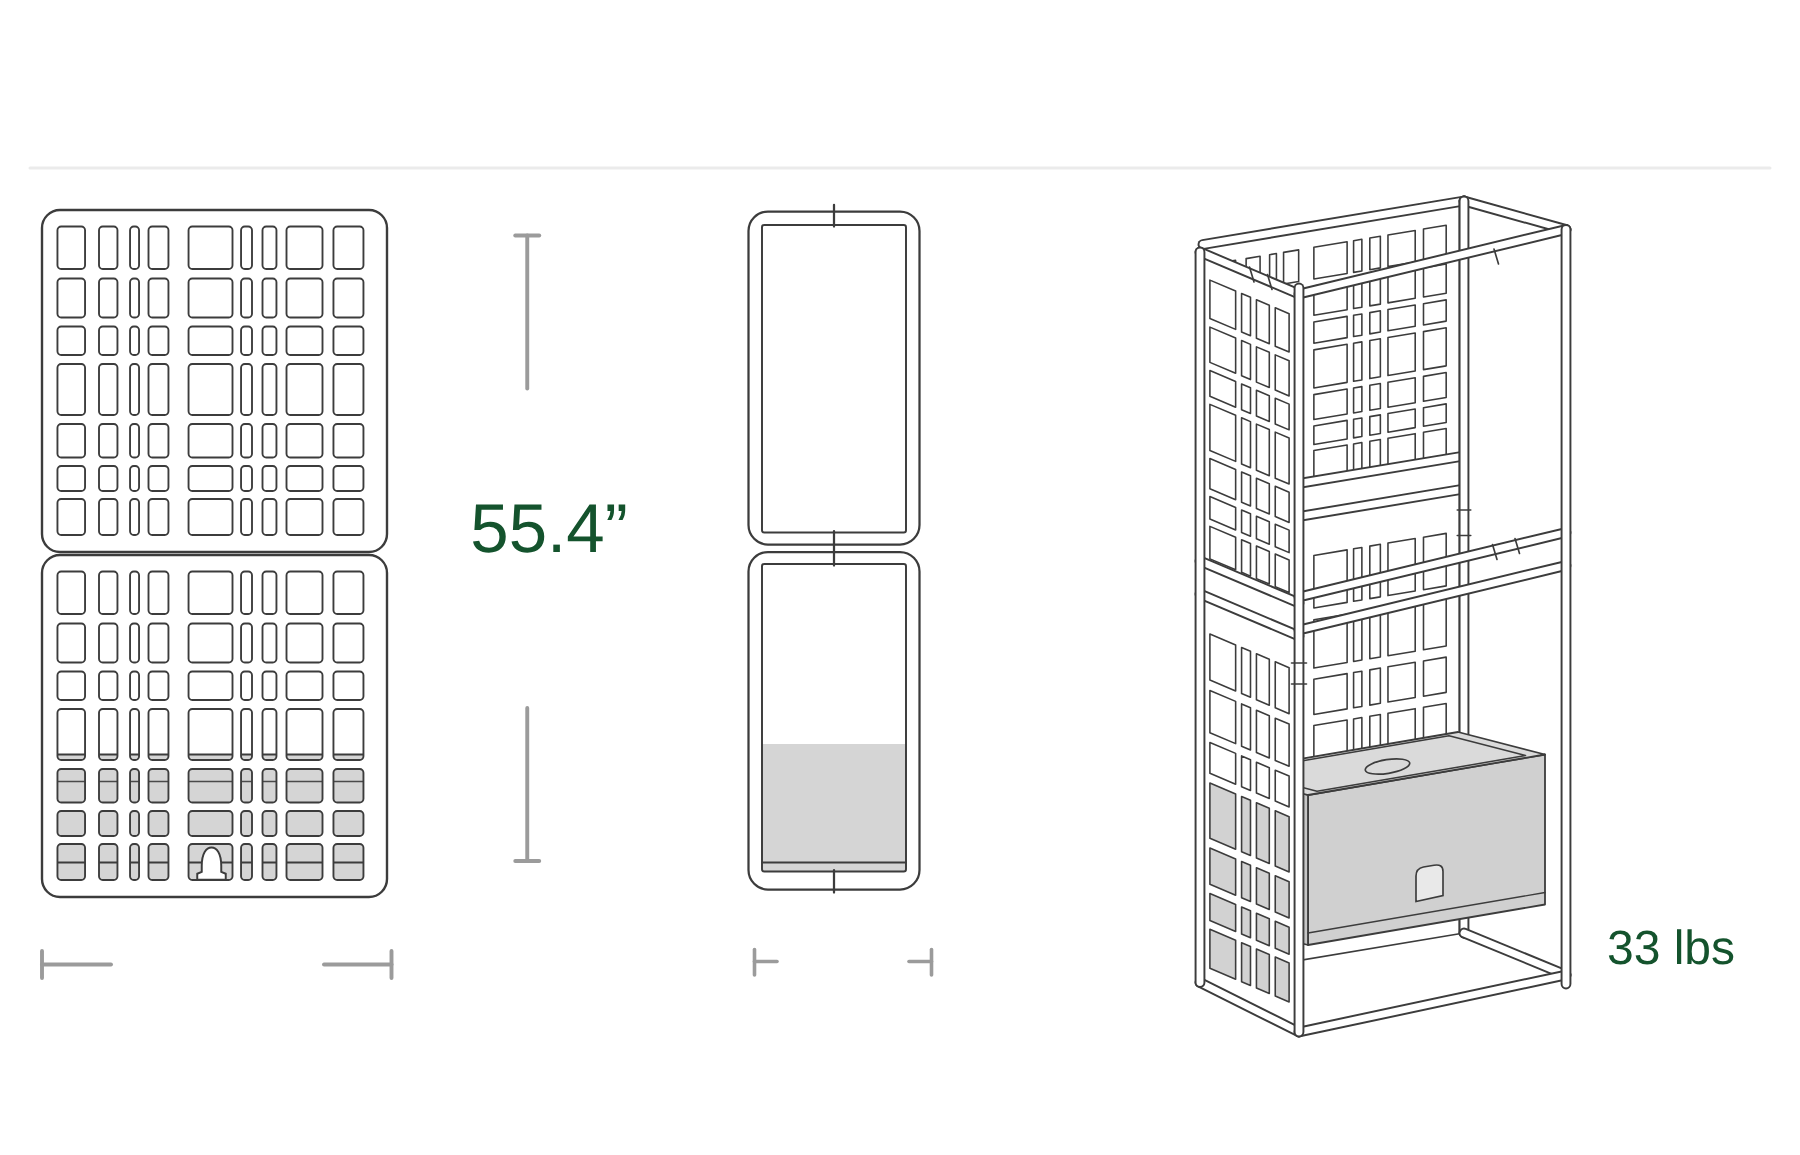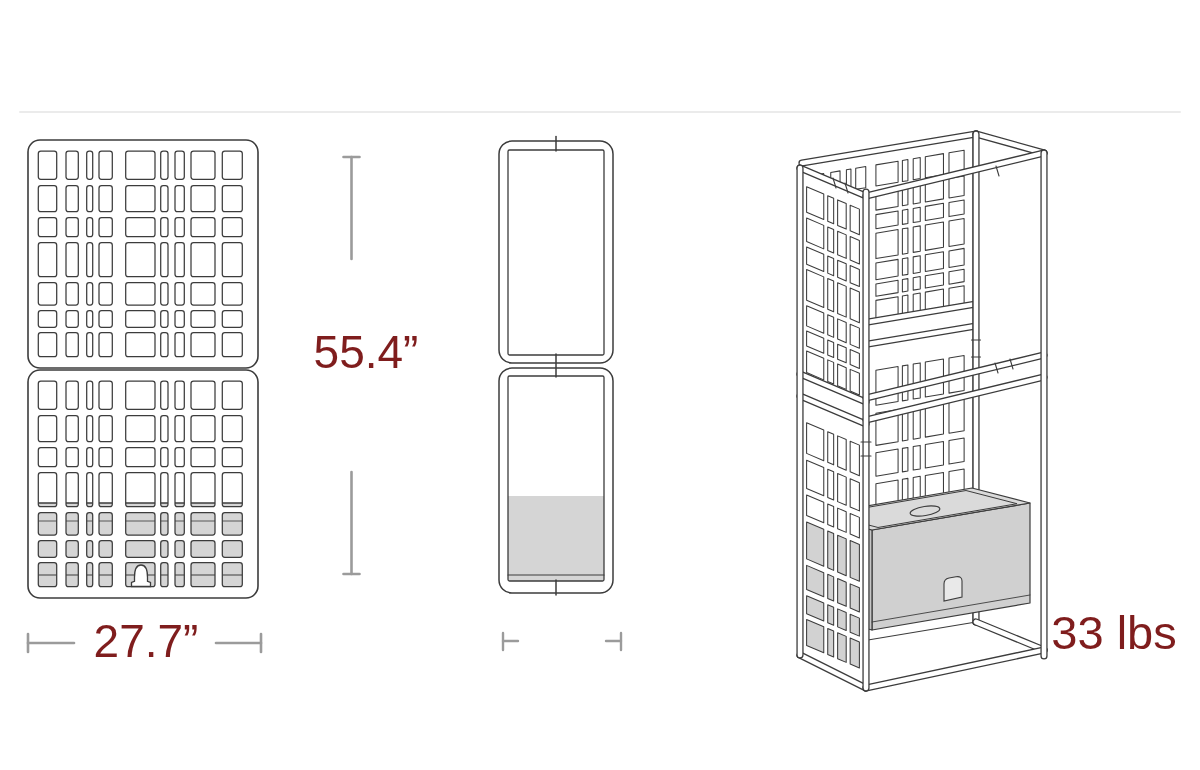--- a/index.html
+++ b/index.html
@@ -1,21 +1,21 @@
 <!DOCTYPE html>
 <html><head>
 <meta charset="utf-8">
 <style>
   html,body{margin:0;padding:0;background:#fff;}
   #stage{position:relative;width:1200px;height:770px;background:#fff;overflow:hidden;
          font-family:"Liberation Sans", sans-serif;}
   #drawing{position:absolute;left:0;top:0;}
-  .lbl{position:absolute;transform:translate(-50%,-50%);font-size:46px;color:#7f1d1d;
+  .lbl{position:absolute;transform:translate(-50%,-50%);font-size:46px;color:#14532d;
        white-space:nowrap;font-family:"Liberation Sans", sans-serif;}
-  .lbl.weight{font-size:47px;}
+  .lbl.weight{font-size:32px;}
 </style>
 </head>
 <body>
 
 <div id="stage">
   <svg id="drawing" width="1200" height="770" viewBox="0 0 1200 770">
       <g>
         <line x1="20" y1="112" x2="1180" y2="112" stroke="#ebebeb" stroke-width="2" stroke-linecap="round"></line>
       </g>
       <g>
@@ -506,15 +506,14 @@
           <line x1="995" y1="363" x2="998" y2="373" stroke="#3c3c3c" stroke-width="1.1" stroke-linecap="round"></line>
           <line x1="1010" y1="359" x2="1013" y2="369" stroke="#3c3c3c" stroke-width="1.1" stroke-linecap="round"></line>
           <line x1="861" y1="442" x2="871" y2="442" stroke="#3c3c3c" stroke-width="1.1" stroke-linecap="round"></line>
           <line x1="861" y1="456" x2="871" y2="456" stroke="#3c3c3c" stroke-width="1.1" stroke-linecap="round"></line>
           <line x1="996" y1="166" x2="999" y2="176" stroke="#3c3c3c" stroke-width="1.1" stroke-linecap="round"></line>
         </g>
       </g>
     </svg>
 
   <div class="lbl" style="left:366px;top:352px;">55.4”</div>
-  <div class="lbl" style="left:146px;top:641px;">27.7”</div>
   <div class="lbl weight" style="left:1114px;top:632px;">33 lbs</div>
 </div>
 
 </body></html>

